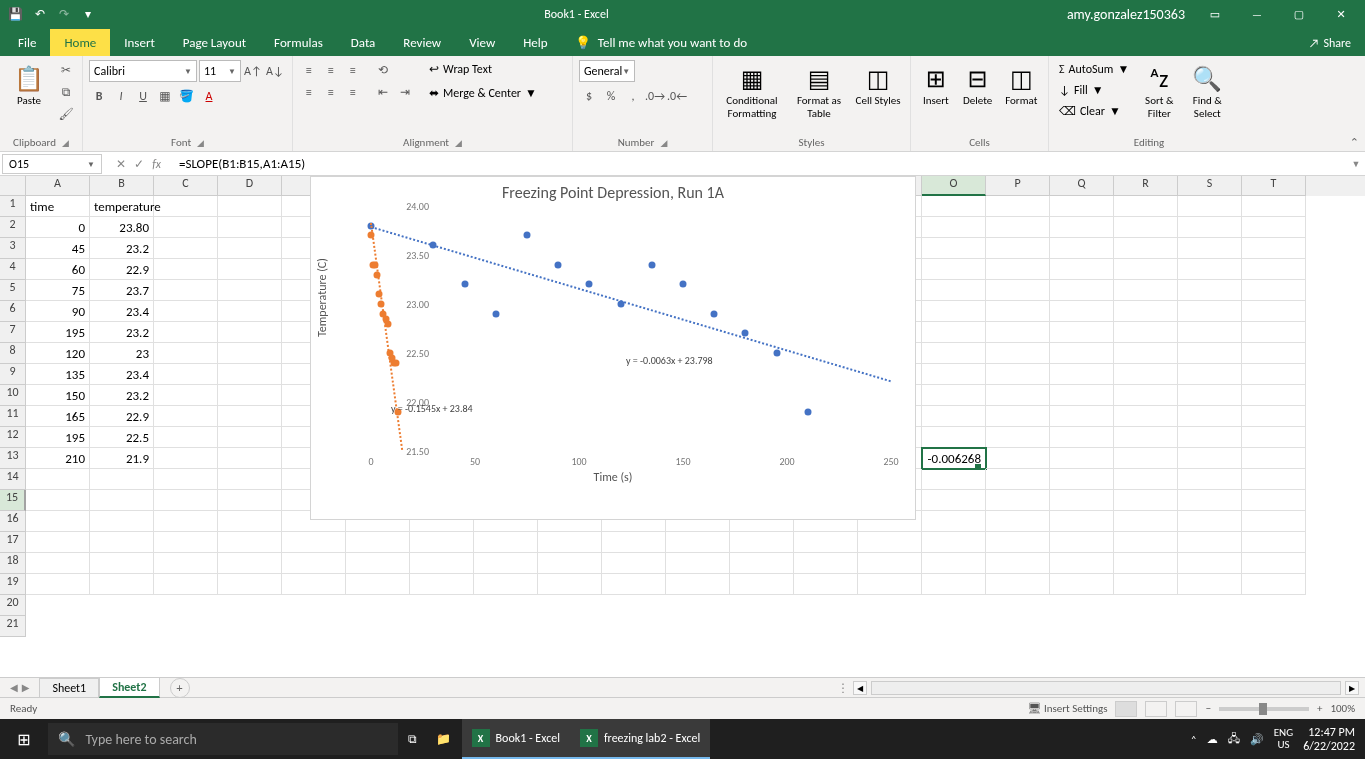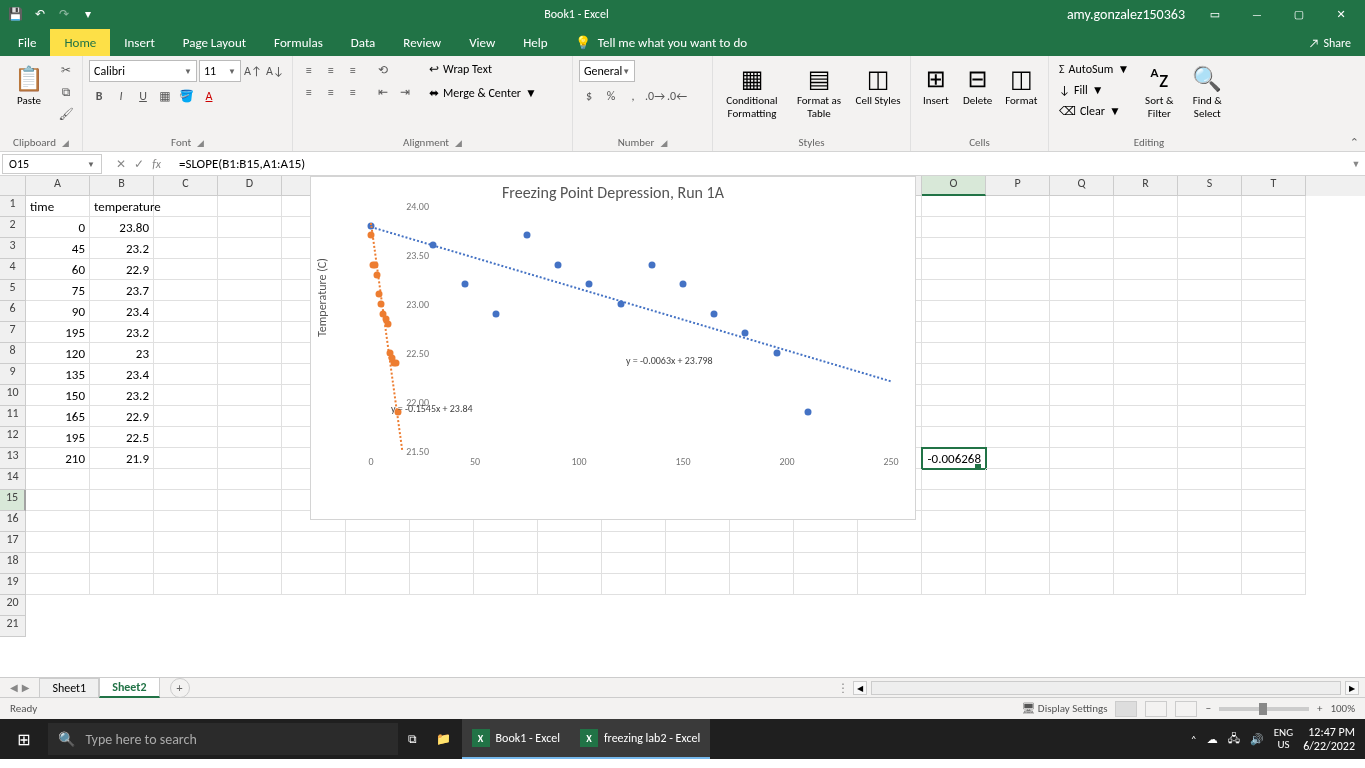--- a/index.html
+++ b/index.html
@@ -859,20 +859,21 @@
         <div class="pt orange" style="left: 18.72px; top: 147px;"></div>
         <div class="pt orange" style="left: 20.8px; top: 151.9px;"></div>
         <div class="pt orange" style="left: 22.88px; top: 156.8px;"></div>
         <div class="pt orange" style="left: 24.96px; top: 156.8px;"></div>
         <div class="pt orange" style="left: 27.04px; top: 205.8px;"></div>
         <div class="trend-line" style="left: 0px; top: 19.796px; width: 542.424px; transform: rotate(16.5323deg);"></div>
         <div class="trend-label" style="left: 255px; top: 148px;">y = -0.0063x + 23.798</div>
         <div class="trend-line o" style="left: 0px; top: 15.68px; width: 228.682px; transform: rotate(82.1779deg);"></div>
         <div class="trend-label" style="left: 20px; top: 196px;">y = -0.1545x + 23.84</div>
       </div>
+    <div class="xlabel">Time (s)</div>
   </div>
 </div>
 
 <div class="sheet-tabs-row">
   <div class="tab-scroll">
     <span>◀</span>
     <span>▶</span>
   </div>
   <div class="sheet-tab">Sheet1</div>
   <div class="sheet-tab active">Sheet2</div>
@@ -881,21 +882,21 @@
     <span style="color:#888">⋮</span>
     <span class="hscroll-arrow">◀</span>
     <div class="hscroll-track"></div>
     <span class="hscroll-arrow">▶</span>
   </div>
 </div>
 
 <div class="status-bar">
   <span class="status-left">Ready</span>
   <div class="status-right">
-    <span>🖥 <span>Display Settings</span></span>
+    <span>🖥 <span>Insert Settings</span></span>
     <span class="view-btn" style="background:#ddd"></span>
     <span class="view-btn"></span>
     <span class="view-btn"></span>
     <span>−</span>
     <div class="zoom-slider"></div>
     <span>+</span>
     <span>100%</span>
   </div>
 </div>
 

